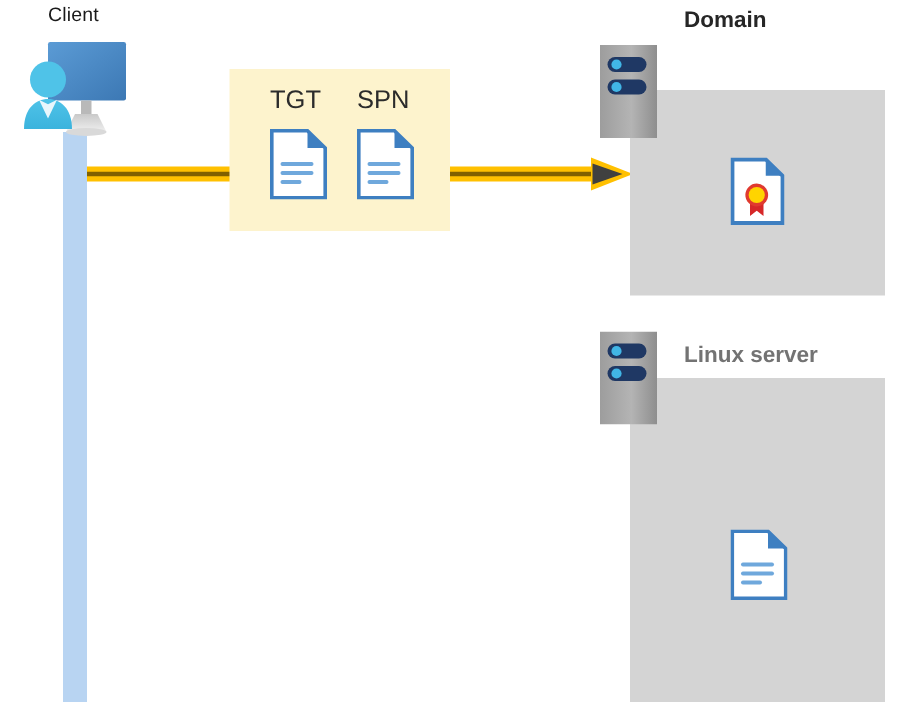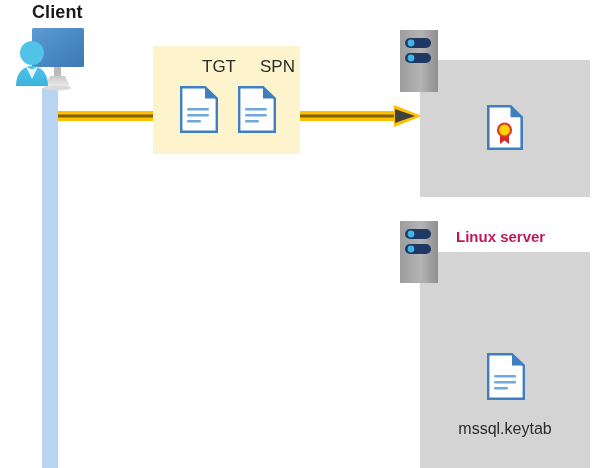--- a/index.html
+++ b/index.html
@@ -27,22 +27,22 @@
     width: 16px;
     height: 380px;
     background: #b8d4f2;
   }
 
   
   .client-label {
     position: absolute;
     left: 32px;
     top: 2px;
-    font-size: 18px;
-    font-weight: bold;
+    font-size: 13px;
+    font-weight: normal;
     color: #1a1a1a;
     letter-spacing: 0.1px;
   }
 
   
   .client-icon { position: absolute; left: 6px; top: 24px; width: 86px; height: 70px; }
 
   
   .tgt-box {
     position: absolute;
@@ -50,21 +50,20 @@
     top: 46px;
     width: 147px;
     height: 108px;
     background: #fdf3cd;
   }
   .doc-label {
     position: absolute;
     font-size: 17px;
     color: #2b2b2b;
     font-family: "Liberation Sans", sans-serif;
-    margin-left: 22px;
   }
   .lbl-tgt { left: 180px; top: 57px; }
   .lbl-spn { left: 238px; top: 57px; text-align: right; }
 
   .doc-icon-tgt { position: absolute; left: 180px; top: 86px; width: 38px; height: 47px; }
   .doc-icon-spn { position: absolute; left: 238px; top: 86px; width: 38px; height: 47px; }
 
   
   .arrow-svg { position: absolute; left: 58px; top: 103px; width: 364px; height: 26px; }
 
@@ -99,21 +98,21 @@
     height: 216px;
     background: #d4d4d4;
   }
   .ls-server-icon { position: absolute; left: 400px; top: 221px; width: 38px; height: 62px; }
   .ls-title {
     position: absolute;
     left: 456px;
     top: 228px;
     font-size: 15px;
     font-weight: bold;
-    color: #be185d;
+    color: #737373;
   }
   .sql-icon { position: absolute; left: 483px; top: 280px; width: 48px; height: 55px; }
   .keytab-icon { position: absolute; left: 487px; top: 353px; width: 38px; height: 47px; }
   .keytab-label {
     position: absolute;
     left: 420px;
     top: 420px;
     width: 170px;
     text-align: center;
     font-size: 16px;
@@ -212,20 +211,21 @@
       </defs>
       <rect x="0" y="0" width="38" height="62" fill="url(#srvGradA)"></rect>
       <rect x="5" y="8" width="26" height="10" rx="5" fill="#1f3864"></rect>
       <circle cx="11" cy="13" r="3.4" fill="#41b6e6"></circle>
       <rect x="5" y="23" width="26" height="10" rx="5" fill="#1f3864"></rect>
       <circle cx="11" cy="28" r="3.4" fill="#41b6e6"></circle>
     </svg>
   </div>
 
   <div class="dc-title">
+    <div>Domain</div>
   </div>
 
   <div class="cert-icon">
     <svg viewBox="0 0 36 45" width="36" height="45" xmlns="http://www.w3.org/2000/svg">
       <path d="M1.3 1.3 H23.5 L34.7 12.2 V43.7 H1.3 Z" fill="#ffffff" stroke="#3e7fc1" stroke-width="2.6"></path>
       <path d="M23.5 1.3 L34.7 12.2 H23.5 Z" fill="#3e7fc1"></path>
 
       <path d="M13 27 L13 39 L17.5 35.5 L22 39 L22 27 Z" fill="#d62728"></path>
 
       <circle cx="17.5" cy="25" r="7.6" fill="#e03a2f"></circle>
@@ -258,15 +258,14 @@
   <div class="keytab-icon">
     <svg viewBox="0 0 38 47" width="38" height="47" xmlns="http://www.w3.org/2000/svg">
       <path d="M1.2 1.2 H25 L36.8 12.6 V45.8 H1.2 Z" fill="#ffffff" stroke="#3e7fc1" stroke-width="2.4"></path>
       <path d="M25 1.2 L36.8 12.6 H25 Z" fill="#3e7fc1"></path>
       <rect x="7" y="22" width="22" height="2.6" rx="1.3" fill="#6fa8dc"></rect>
       <rect x="7" y="28" width="22" height="2.6" rx="1.3" fill="#6fa8dc"></rect>
       <rect x="7" y="34" width="14" height="2.6" rx="1.3" fill="#6fa8dc"></rect>
     </svg>
   </div>
 
-  <div class="keytab-label">mssql.keytab</div>
 
 </div>
 
 </body></html>

